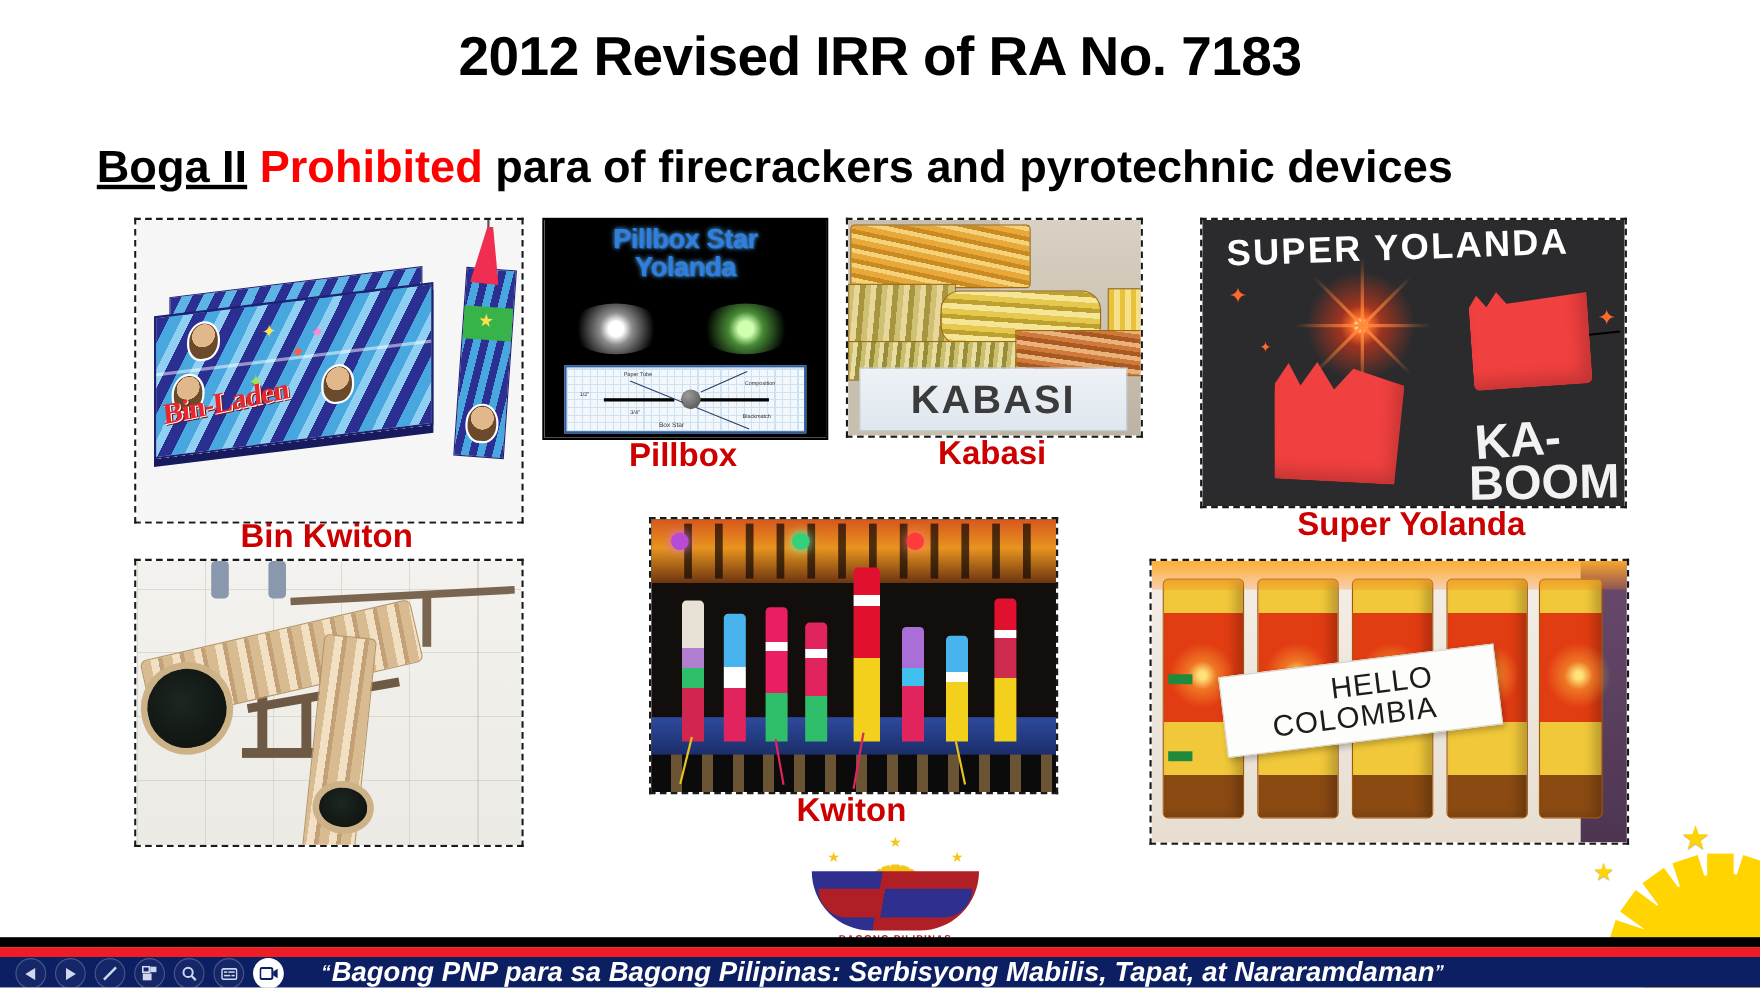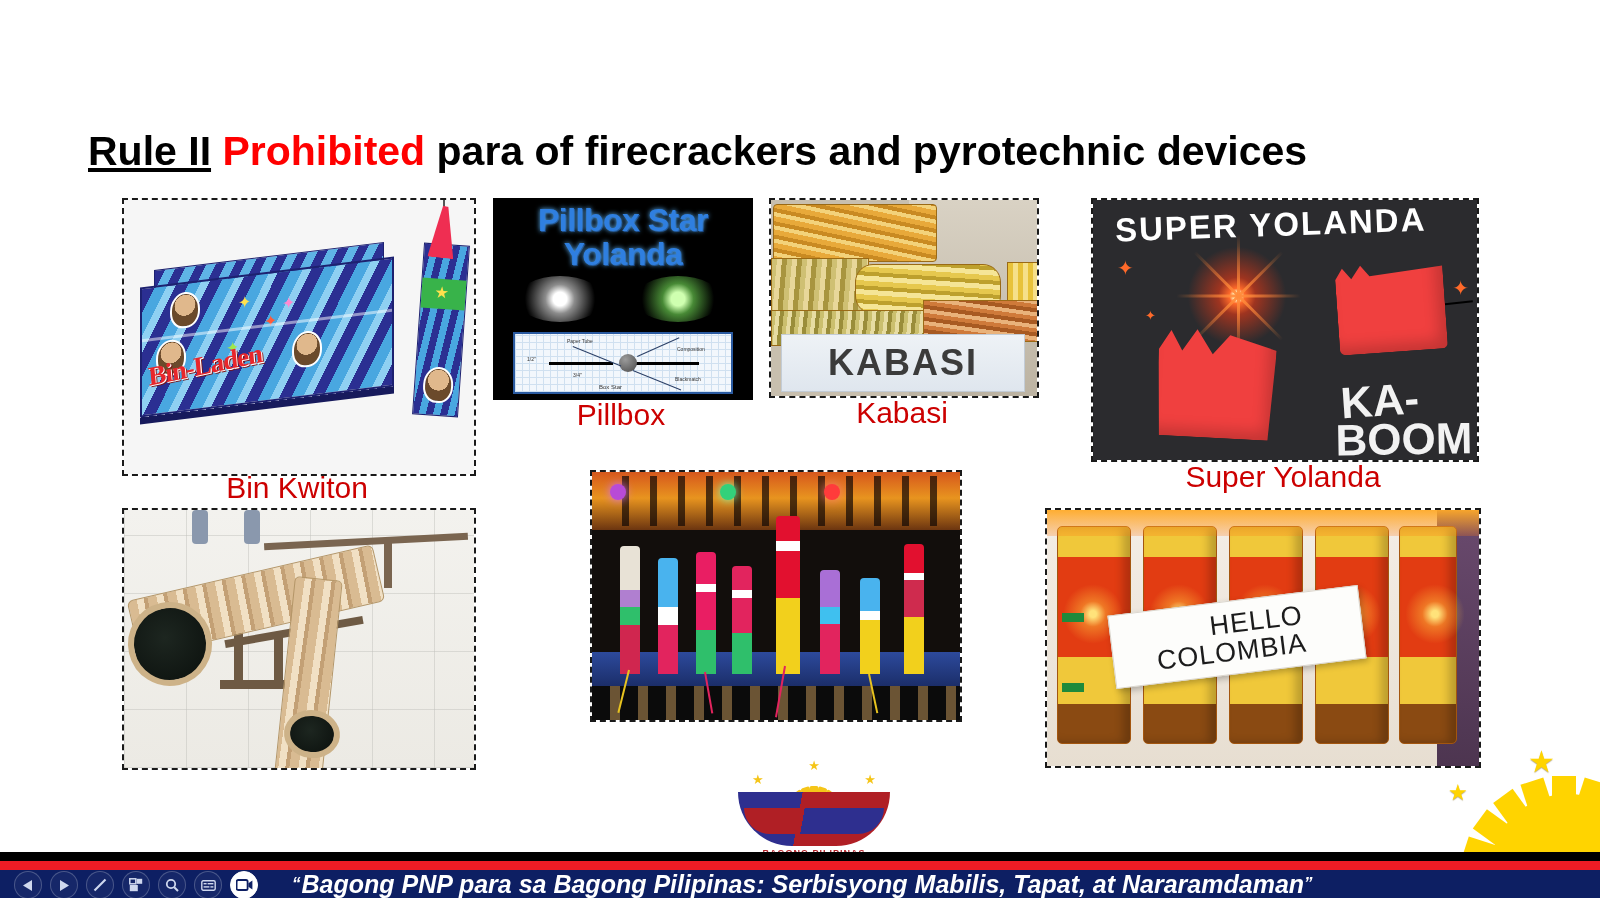--- a/index.html
+++ b/index.html
@@ -25,21 +25,21 @@
   .subtitle .prohibited{color:#ff0000;}
 
   
   .pic{position:absolute;overflow:hidden;background:#fff;}
   .dashed{border:2px dashed #1a1a1a;}
   .solidblk{border:2px solid #000;}
   .photo{position:absolute;inset:0;overflow:hidden;}
 
   .cap{
     position:absolute;text-align:center;color:#cc0000;
-    font-size:30px;font-weight:normal;line-height:1.0;white-space:nowrap;
+    font-size:30px;font-weight:bold;line-height:1.0;white-space:nowrap;
   }
   .cap.wrap{white-space:normal;line-height:1.05;}
 
   
   #binladen{left:122px;top:198px;width:350px;height:274px;}
   #binladen .photo{background:#f6f6f6;}
   .bl-box{
     position:absolute;left:16px;top:72px;width:250px;height:126px;
     background:
       repeating-linear-gradient(118deg,#2b2f92 0 11px,#49a7e0 11px 22px,#8fd0f2 22px 30px);
@@ -78,21 +78,21 @@
     background:#ef2e52;clip-path:polygon(40% 0,60% 0,100% 100%,0 100%);
     transform:rotate(6deg);
   }
   .bl-wick{position:absolute;right:29px;top:-6px;width:2px;height:36px;background:#555;}
 
   
   #pillbox{left:493px;top:198px;width:256px;height:198px;}
   #pillbox .photo{background:#000;}
   .pb-title{
     position:absolute;left:0;right:0;top:4px;text-align:center;
-    font-size:32px;font-weight:bold;color:#2f7fe0;line-height:1.05;
+    font-size:25px;font-weight:bold;color:#2f7fe0;line-height:1.05;
     text-shadow:0 0 5px #5fb8ff,1px 1px 0 #0a2d66;
     font-family:"Liberation Sans", sans-serif;letter-spacing:-0.5px;
   }
   .pb-burst{position:absolute;top:76px;width:86px;height:46px;border-radius:50%;}
   .pb-burst.w{left:22px;background:radial-gradient(circle,#fff 0 14%,rgba(255,255,255,.55) 30%,rgba(255,255,255,0) 72%);}
   .pb-burst.g{left:140px;background:radial-gradient(circle,#cfffb0 0 14%,rgba(120,230,90,.6) 32%,rgba(90,200,60,0) 74%);}
   .pb-diag{
     position:absolute;left:18px;right:18px;top:132px;height:58px;
     background:
       repeating-linear-gradient(0deg,#cfe0f0 0 1px,transparent 1px 7px),
@@ -274,23 +274,24 @@
     color:#ffffff;font-style:italic;font-weight:bold;font-size:25px;white-space:nowrap;
     font-family:"Liberation Sans", sans-serif;
   }
   .quote-mark{font-size:17px;margin-right:1px;}
 </style>
 </head>
 <body>
 
 <div id="slide">
 
+  <div class="title">2012 Revised IRR of RA No. 7183</div>
 
   <div class="subtitle">
-    <span class="rule">Rule II</span>
+    <span class="rule">Boga II</span>
     <span class="prohibited">Prohibited</span>
     <span>para of firecrackers and pyrotechnic devices</span>
   </div>
 
   <div class="pic dashed" id="binladen">
     <div class="photo">
       <div class="bl-tube">
         <div class="bl-tube-band" style="top:34px"></div>
         <div class="bl-star" style="left:13px;top:40px;">★</div>
         <div class="bl-face" style="left:8px;bottom:12px;"></div>
@@ -429,20 +430,21 @@
       <div class="kw-rocket" style="left:228px;height:104px;background:linear-gradient(180deg,#a96fd6 0 36%,#3fc0ef 36% 52%,#e2245e 52% 100%);"></div>
       <div class="kw-rocket" style="left:268px;height:96px;background:linear-gradient(180deg,#49b3ee 0 34%,#ffffff 34% 44%,#f2d01c 44% 100%);"></div>
       <div class="kw-rocket" style="left:312px;height:130px;background:linear-gradient(180deg,#e2102f 0 22%,#ffffff 22% 28%,#cf2b4e 28% 56%,#f2d01c 56% 100%);"></div>
 
       <div class="kw-fuse" style="left:36px;bottom:6px;height:44px;transform:rotate(14deg);"></div>
       <div class="kw-fuse" style="left:112px;bottom:6px;height:42px;transform:rotate(-10deg);background:#e2245e;"></div>
       <div class="kw-fuse" style="left:192px;bottom:2px;height:52px;transform:rotate(10deg);background:#e2245e;"></div>
       <div class="kw-fuse" style="left:276px;bottom:6px;height:40px;transform:rotate(-12deg);"></div>
     </div>
   </div>
+  <div class="cap" style="left:590px;top:722px;width:368px;">Kwiton</div>
 
   <div class="pic dashed" id="columbia">
     <div class="photo">
       <div class="hc-purple"></div>
       <div class="hc-roll" style="left:10px;">
         <div class="spark"></div>
           <div class="grn" style="top:40%"></div>
           <div class="grn" style="top:72%"></div>
       </div>
       <div class="hc-roll" style="left:96px;">

